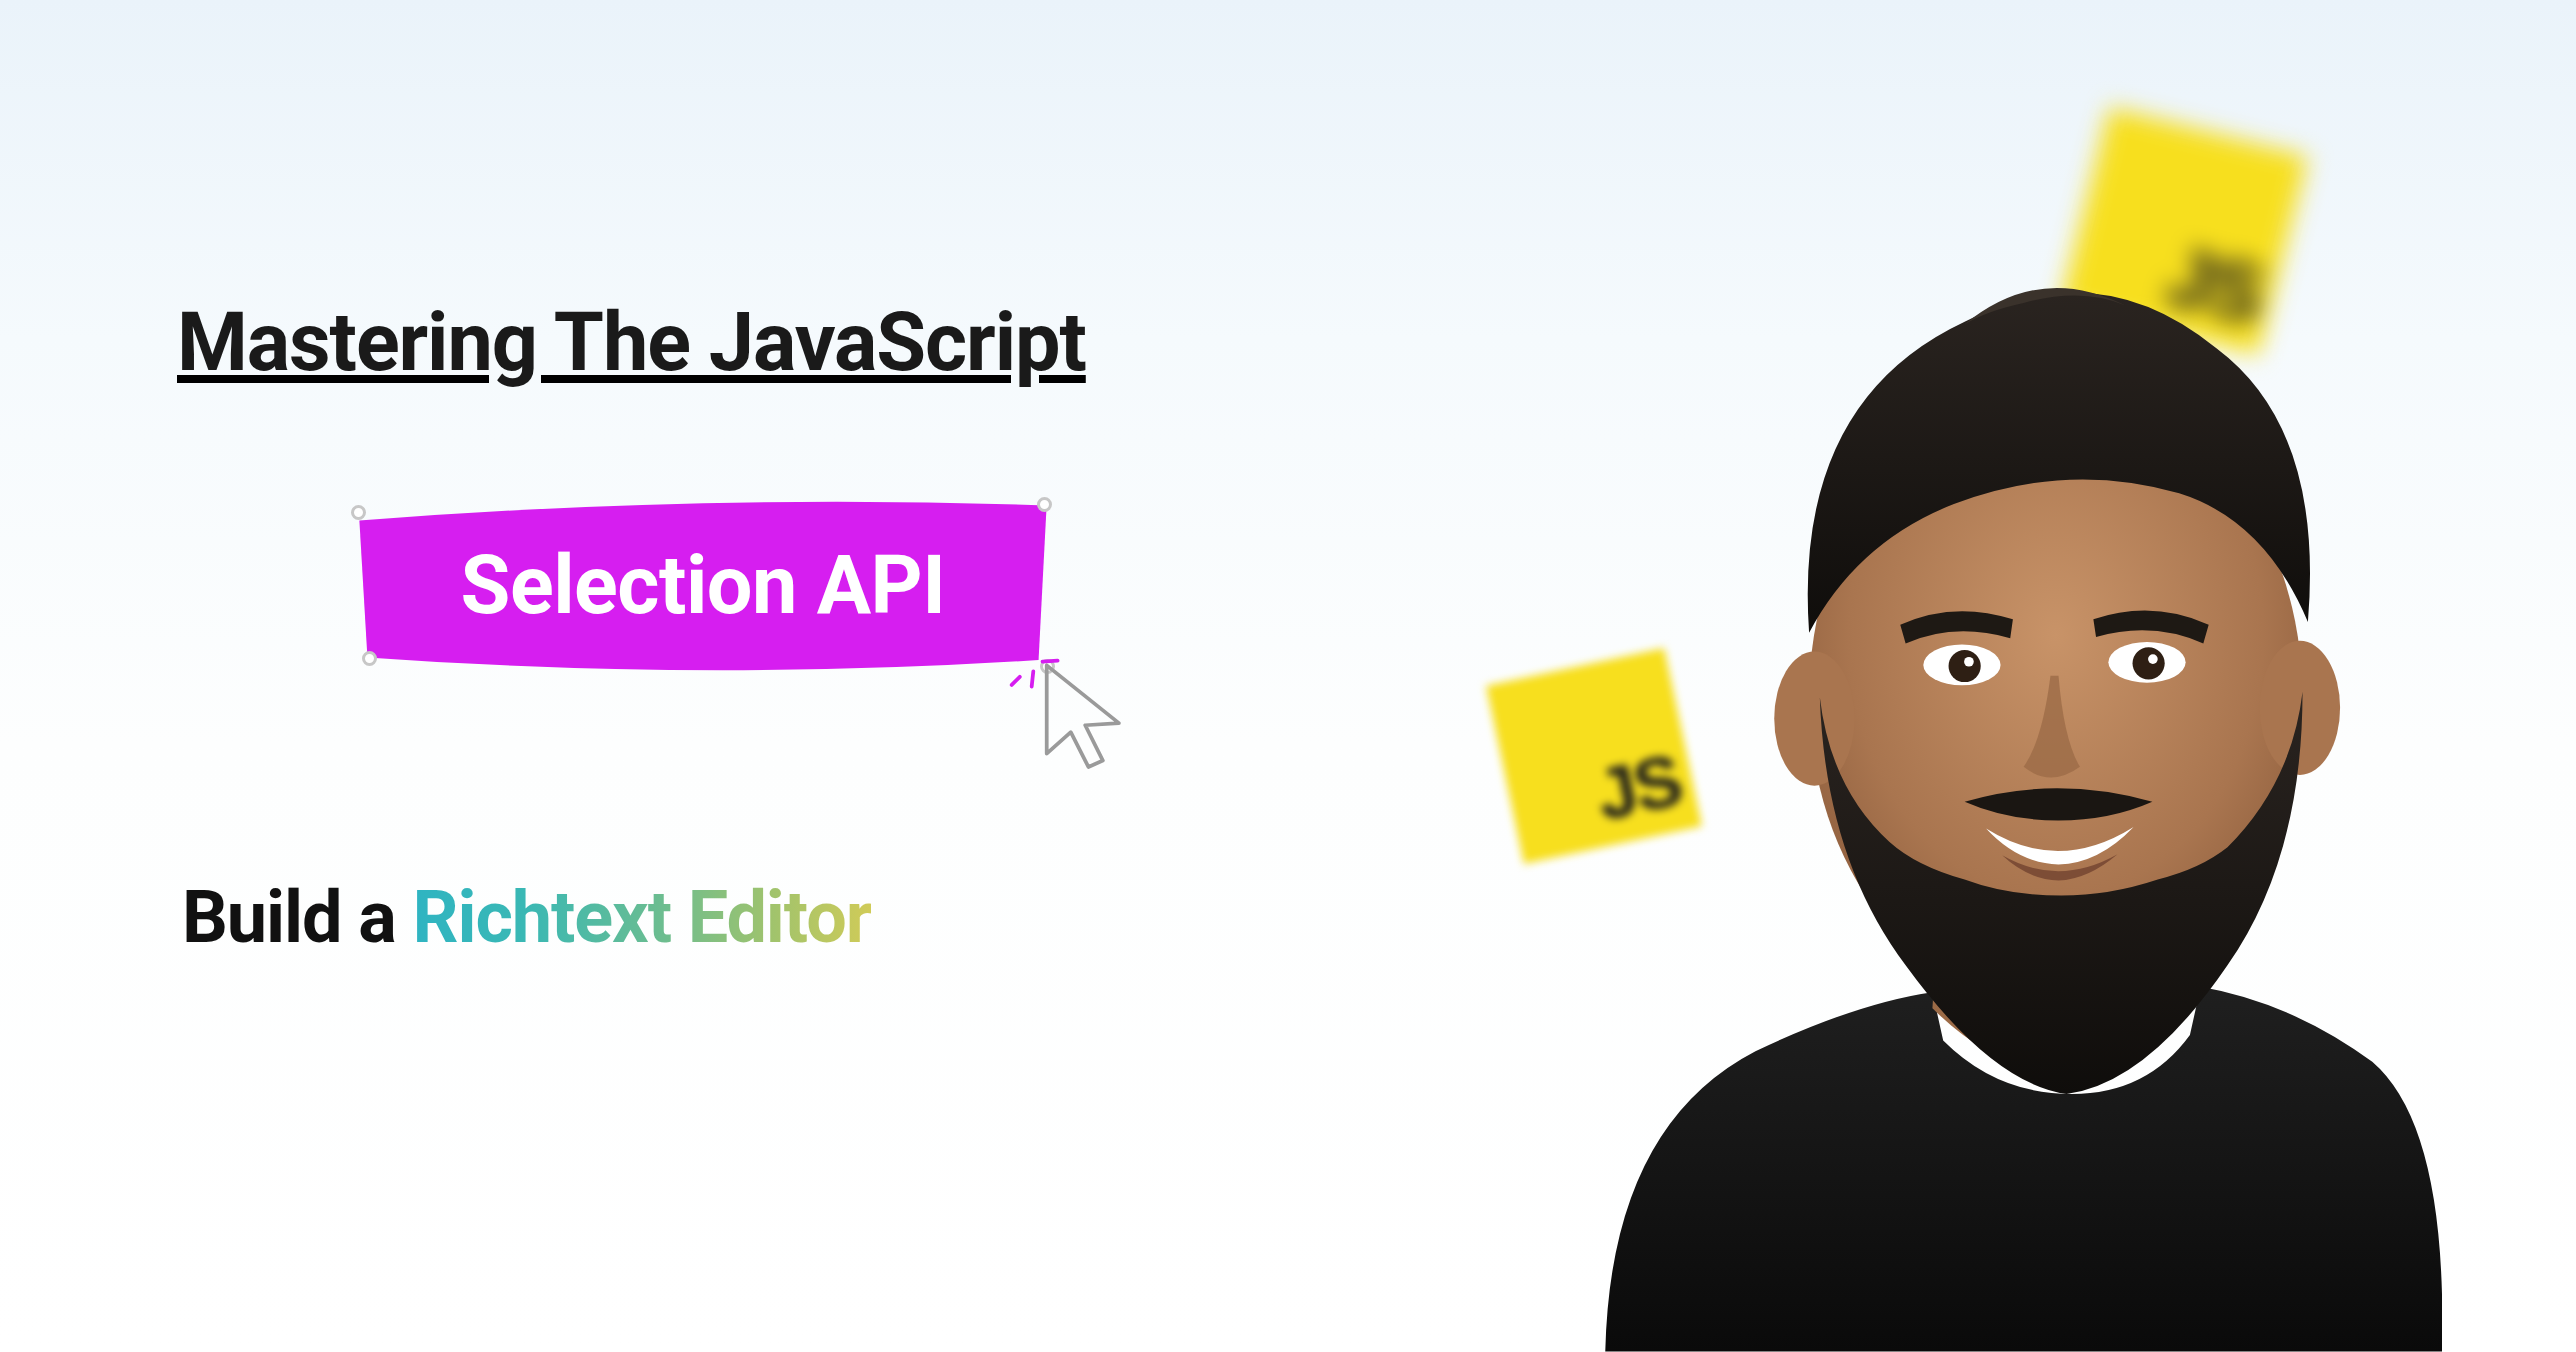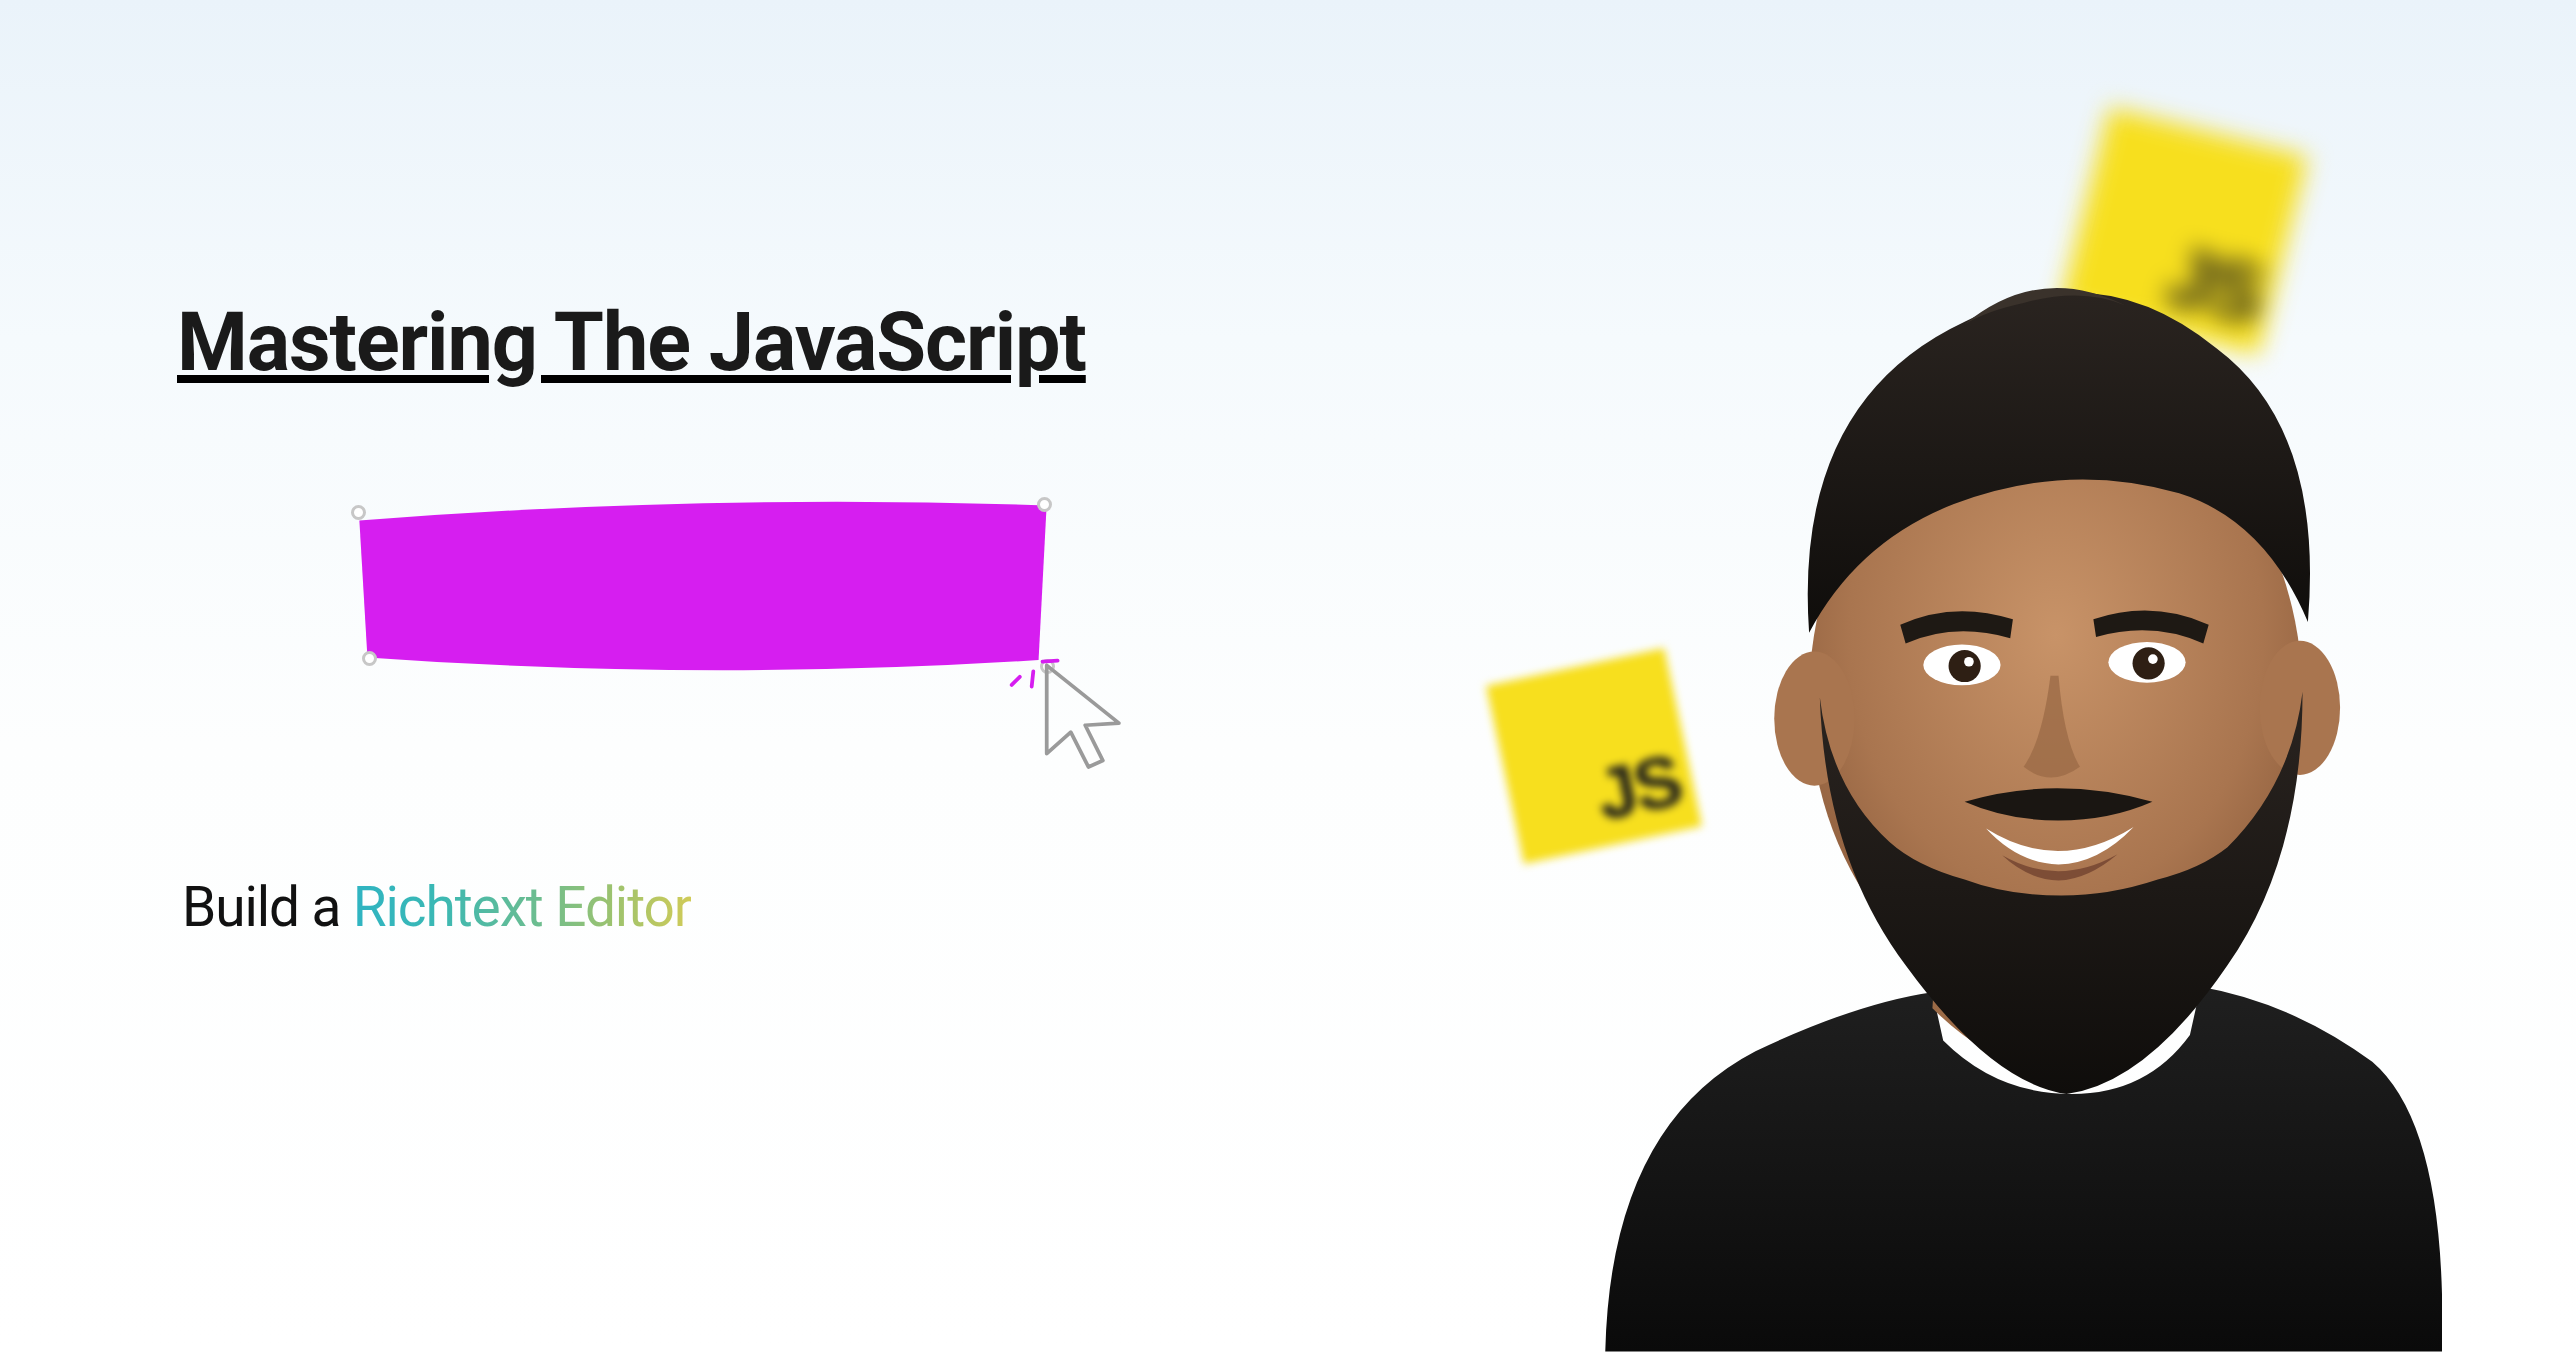--- a/index.html
+++ b/index.html
@@ -82,22 +82,22 @@
 .spark {
   position: absolute;
   left: 1009px;
   top: 639px;
 }
 
 .line3 {
   position: absolute;
   left: 182px;
   top: 875px;
-  font-size: 55px;
-  font-weight: 400;
+  font-size: 72px;
+  font-weight: 700;
   color: #111111;
   letter-spacing: -1.1px;
 }
 
 .line3 .grad {
   background: linear-gradient(90deg, #2fb4c2 0%, #3ab8b4 25%, #6dbd8f 55%, #9fc36d 78%, #d0cb58 100%);
   -webkit-background-clip: text;
   background-clip: text;
   color: transparent;
 }
@@ -153,20 +153,21 @@
 
 <div class="text-block">
   <div class="line1">Mastering The JavaScript</div>
 </div>
 
 <div class="badge-wrap">
   <div class="badge">
     <svg class="badge-bg" viewBox="0 0 1300 320" preserveAspectRatio="none">
       <path d="M 10 40 Q 650 -10 1290 12 L 1275 300 Q 650 340 25 295 Z" fill="#d61ef0"></path>
     </svg>
+    <div class="badge-text">Selection API</div>
     <div class="handle tl"></div>
     <div class="handle tr"></div>
     <div class="handle bl"></div>
     <div class="handle br"></div>
   </div>
 </div>
 
 <div class="spark">
   <svg width="54" height="54" viewBox="0 0 100 100">
     <line x1="20" y1="70" x2="5" y2="85" stroke="#d61ef0" stroke-width="7" stroke-linecap="round"></line>

